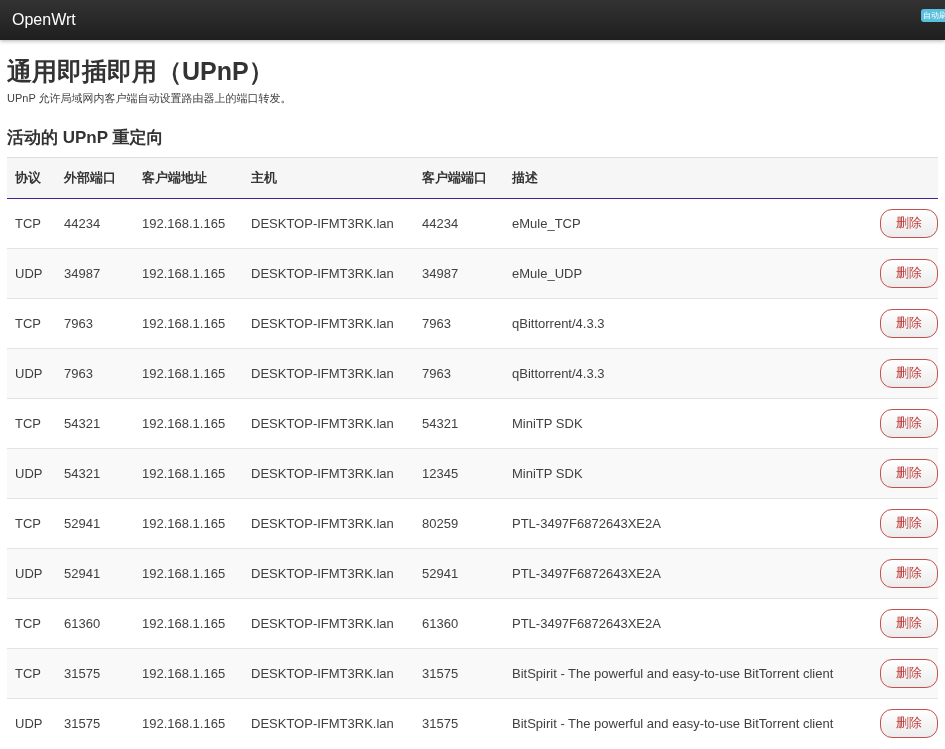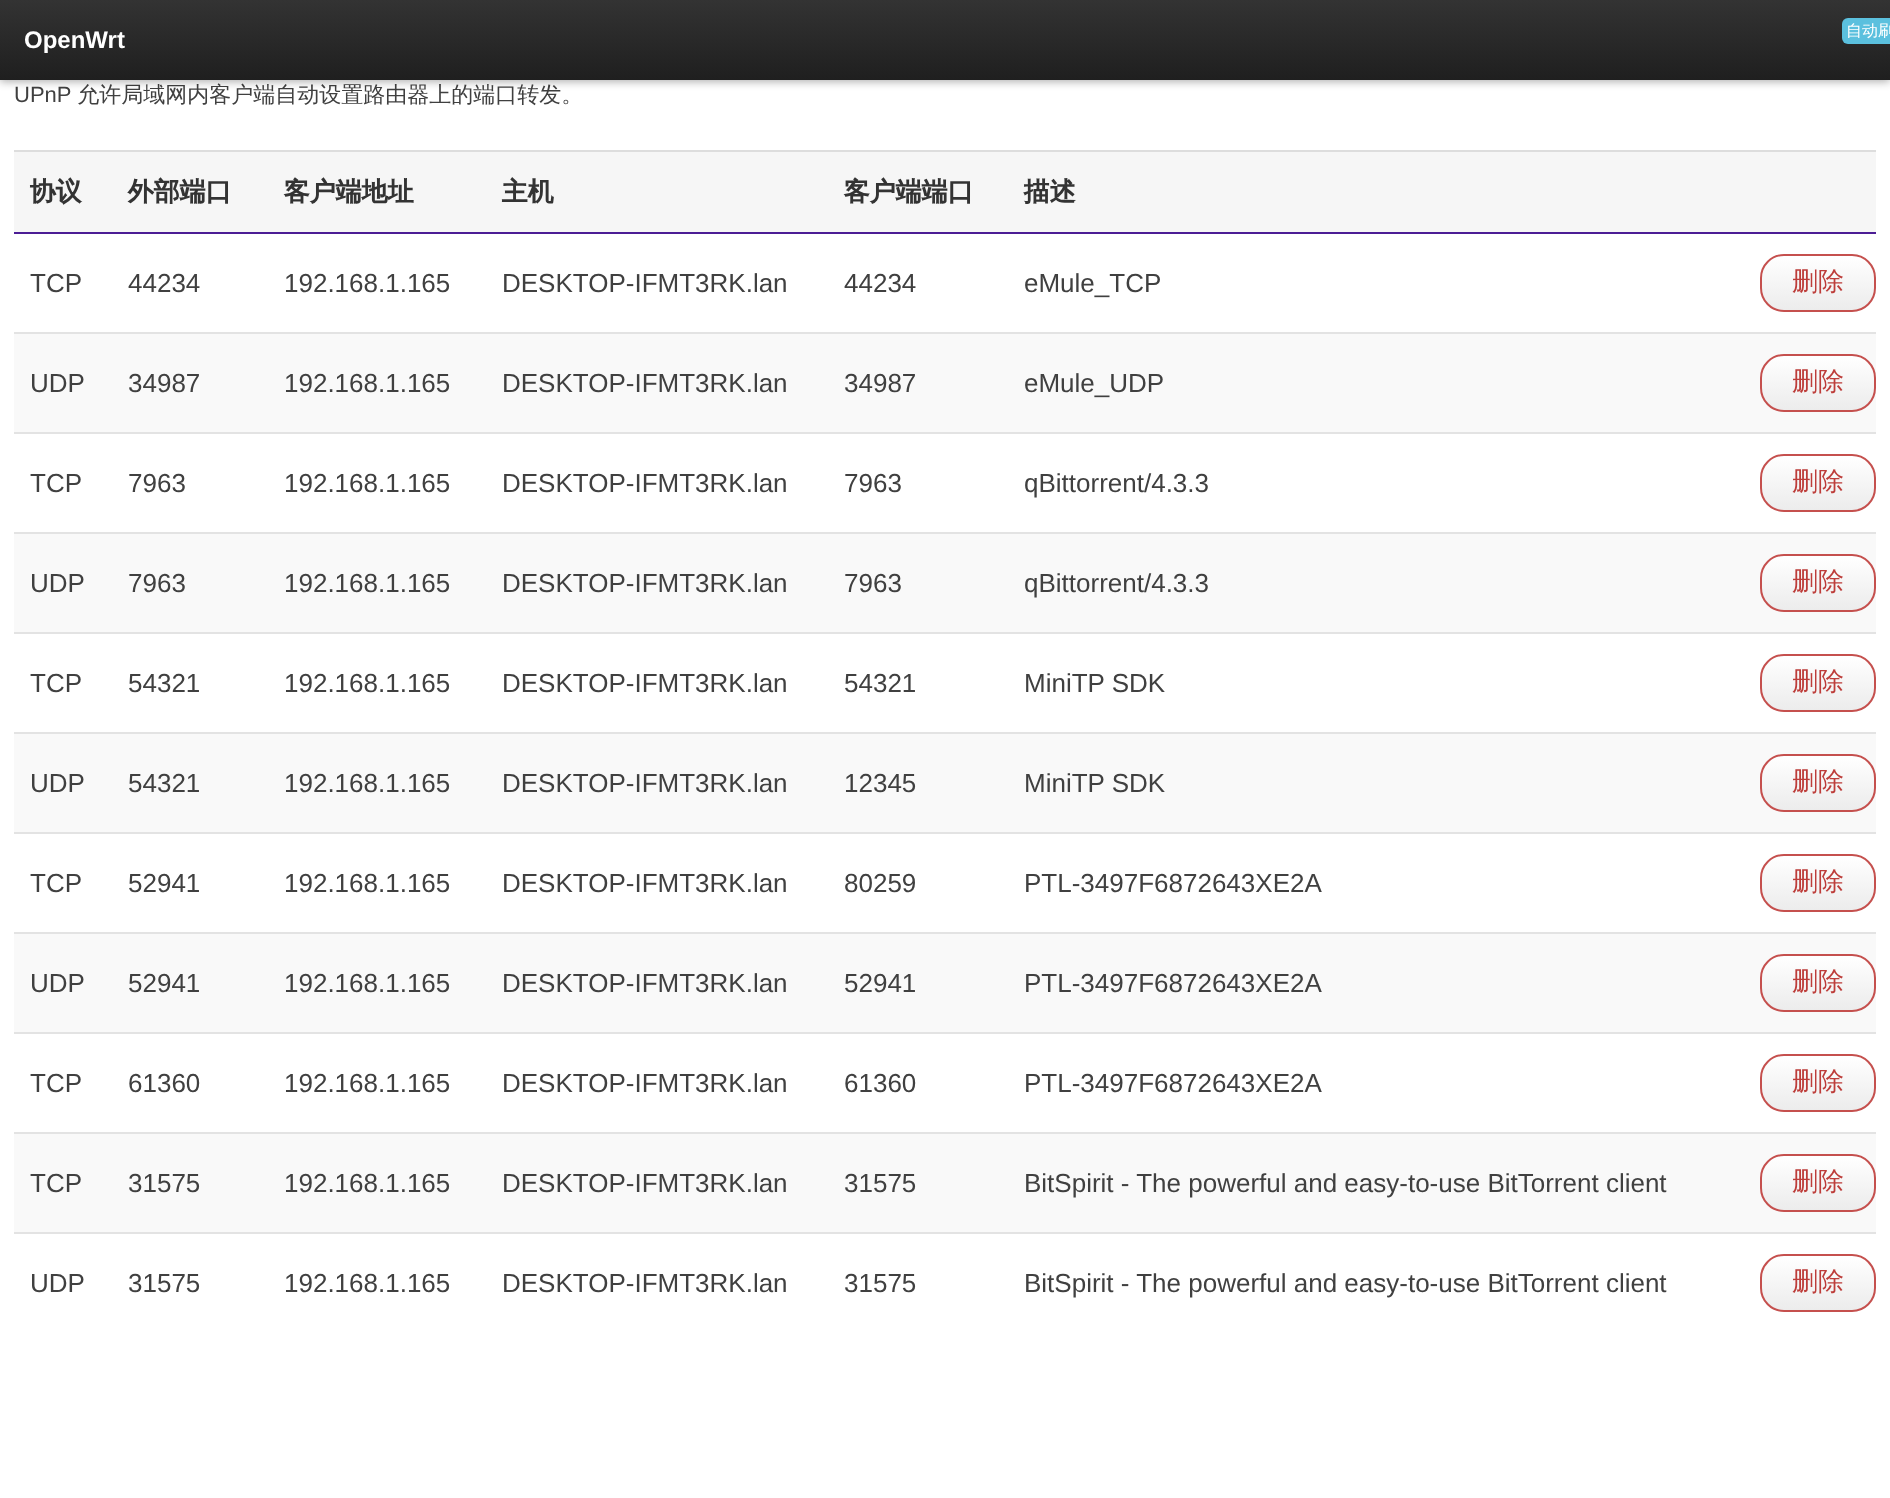--- a/index.html
+++ b/index.html
@@ -19,22 +19,22 @@
     height: 40px;
     background: linear-gradient(#333333, #1f1f1f);
     display: flex;
     align-items: center;
     padding: 0 12px;
     box-shadow: 0 1px 4px rgba(0,0,0,.3);
     overflow: hidden;
   }
   .brand {
     color: #ffffff;
-    font-size: 12px;
-    font-weight: bold;
+    font-size: 16px;
+    font-weight: normal;
     margin-right: 18px;
     cursor: pointer;
   }
   .nav-items { display: flex; align-items: center; height: 100%; }
   .nav-item {
     color: #a8a8a8;
     font-size: 13px;
     padding: 0 13px;
     height: 100%;
     display: flex;
@@ -134,21 +134,23 @@
 </style>
 </head>
 <body>
 
 <div class="navbar">
   <span class="brand">OpenWrt</span>
   <span class="refresh-badge" id="refresh-badge" style="background: rgb(91, 192, 222);">自动刷新</span>
 </div>
 
 <div class="container">
+  <h2 class="page-title">通用即插即用（UPnP）</h2>
   <p class="page-subtitle">UPnP 允许局域网内客户端自动设置路由器上的端口转发。</p>
+  <h3 class="section-title">活动的 UPnP 重定向</h3>
 
   <table class="upnp-table">
     <colgroup>
       <col style="width:49px">
       <col style="width:78px">
       <col style="width:109px">
       <col style="width:171px">
       <col style="width:90px">
       <col style="width:368px">
       <col style="width:66px">

